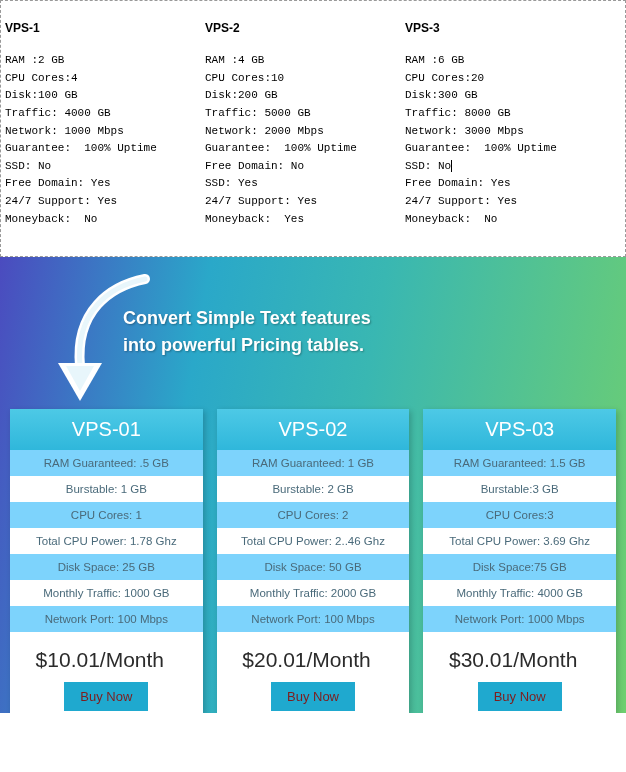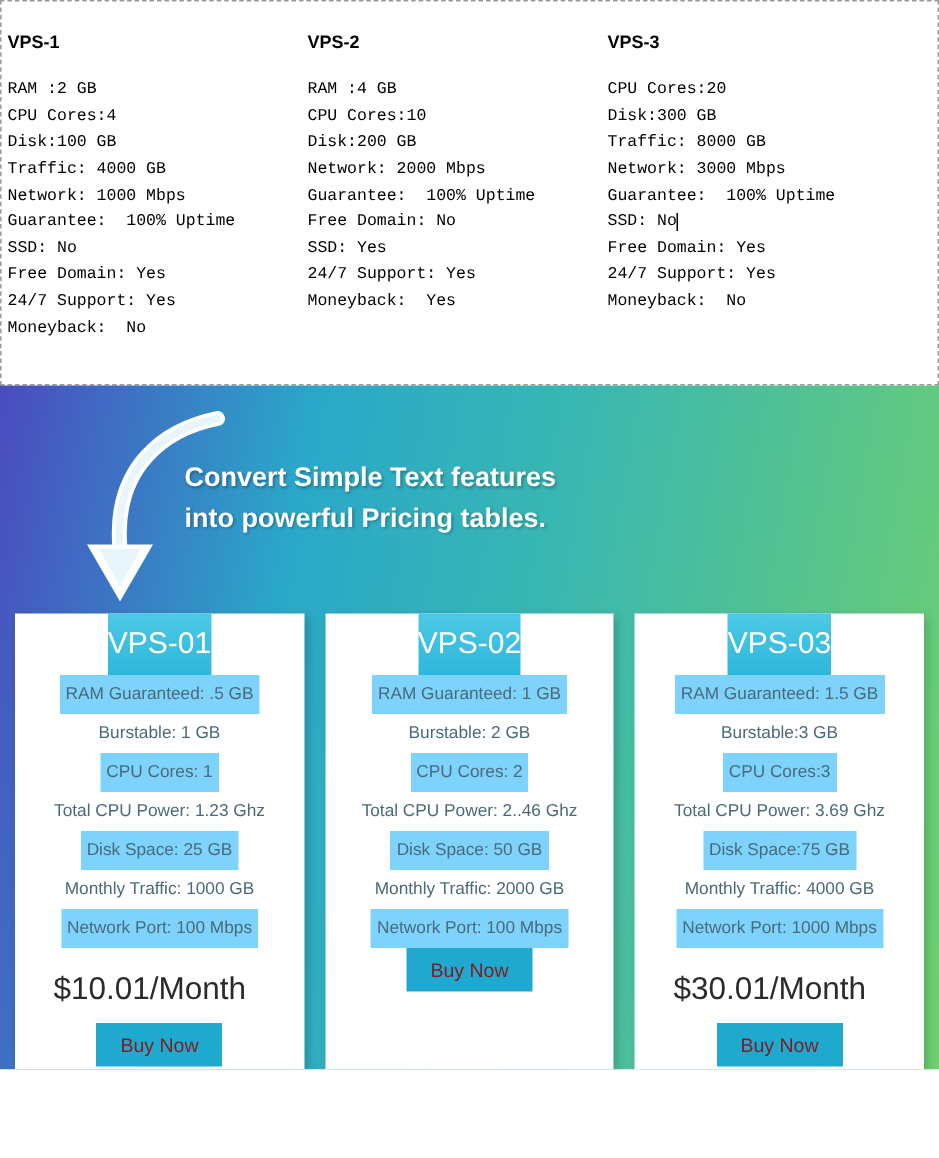--- a/index.html
+++ b/index.html
@@ -55,21 +55,20 @@
     display: flex;
     gap: 14px;
     padding: 0 10px 0 10px;
   }
   .card {
     flex: 1;
     background: #fff;
     box-shadow: 2px 2px 6px rgba(0,0,0,.2);
     display: flex;
     flex-direction: column;
-    align-items: center;
   }
   .card-head {
     background: linear-gradient(180deg, #4dc9e6 0%, #2fb7db 100%);
     color: #fff;
     font-size: 20px;
     text-align: center;
     padding: 9px 0;
     font-weight: 400;
   }
   .feat {
@@ -114,30 +113,32 @@
     <div class="line">Free Domain: Yes</div>
     <div class="line">24/7 Support: Yes</div>
     <div class="line">Moneyback:  No</div>
   </div>
 
   <div class="plain-col">
     <div class="title">VPS-2</div>
     <div class="line">RAM :4 GB</div>
     <div class="line">CPU Cores:10</div>
     <div class="line">Disk:200 GB</div>
+    <div class="line">Traffic: 5000 GB</div>
     <div class="line">Network: 2000 Mbps</div>
     <div class="line">Guarantee:  100% Uptime</div>
     <div class="line">Free Domain: No</div>
     <div class="line">SSD: Yes</div>
     <div class="line">24/7 Support: Yes</div>
     <div class="line">Moneyback:  Yes</div>
   </div>
 
   <div class="plain-col">
     <div class="title">VPS-3</div>
+    <div class="line">RAM :6 GB</div>
     <div class="line">CPU Cores:20</div>
     <div class="line">Disk:300 GB</div>
     <div class="line">Traffic: 8000 GB</div>
     <div class="line">Network: 3000 Mbps</div>
     <div class="line">Guarantee:  100% Uptime</div>
     <div class="line"><span class="cursor">SSD: No</span></div>
     <div class="line">Free Domain: Yes</div>
     <div class="line">24/7 Support: Yes</div>
     <div class="line">Moneyback:  No</div>
   </div>
@@ -156,37 +157,38 @@
     <span>into powerful Pricing tables.</span>
   </div>
 
   <div class="cards">
 
     <div class="card">
       <div class="card-head">VPS-01</div>
       <div class="feat alt">RAM Guaranteed: .5 GB</div>
       <div class="feat">Burstable: 1 GB</div>
       <div class="feat alt">CPU Cores: 1</div>
-      <div class="feat">Total CPU Power: 1.23 Ghz</div>
+      <div class="feat">Total CPU Power: 1.78 Ghz</div>
       <div class="feat alt">Disk Space: 25 GB</div>
       <div class="feat">Monthly Traffic: 1000 GB</div>
       <div class="feat alt">Network Port: 100 Mbps</div>
       <div class="price">$10.01/Month</div>
       <button class="buy-btn">Buy Now</button>
     </div>
 
     <div class="card">
       <div class="card-head">VPS-02</div>
       <div class="feat alt">RAM Guaranteed: 1 GB</div>
       <div class="feat">Burstable: 2 GB</div>
       <div class="feat alt">CPU Cores: 2</div>
       <div class="feat">Total CPU Power: 2..46 Ghz</div>
       <div class="feat alt">Disk Space: 50 GB</div>
       <div class="feat">Monthly Traffic: 2000 GB</div>
       <div class="feat alt">Network Port: 100 Mbps</div>
+      <div class="price">$20.01/Month</div>
       <button class="buy-btn">Buy Now</button>
     </div>
 
     <div class="card">
       <div class="card-head">VPS-03</div>
       <div class="feat alt">RAM Guaranteed: 1.5 GB</div>
       <div class="feat">Burstable:3 GB</div>
       <div class="feat alt">CPU Cores:3</div>
       <div class="feat">Total CPU Power: 3.69 Ghz</div>
       <div class="feat alt">Disk Space:75 GB</div>

